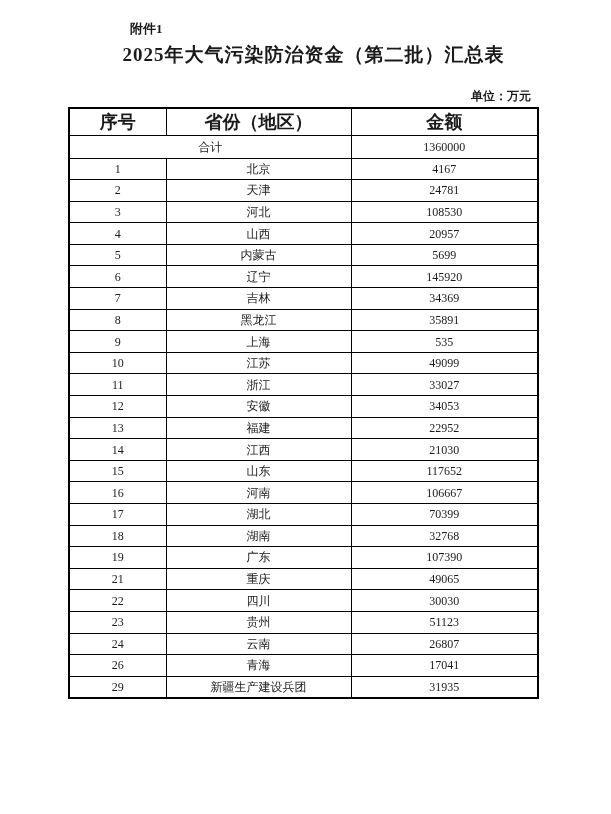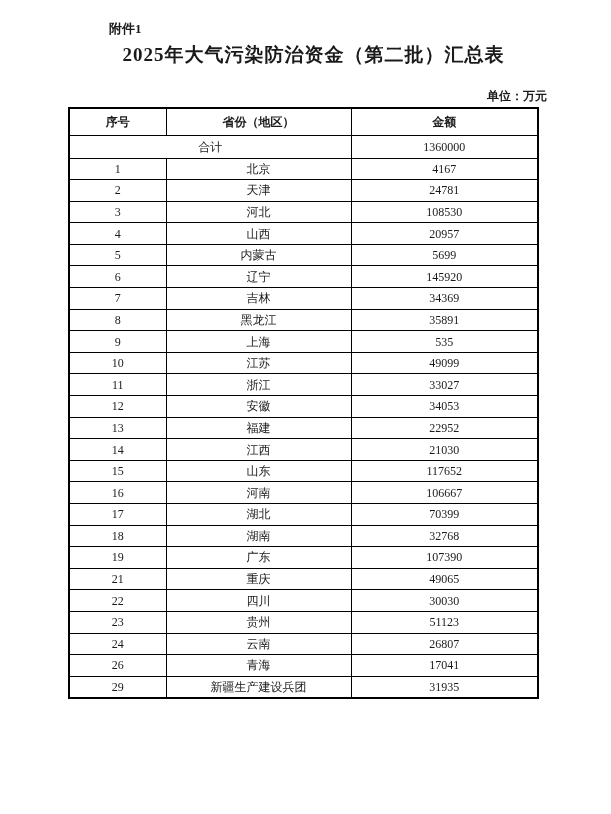--- a/index.html
+++ b/index.html
@@ -9,40 +9,40 @@
     width: 611px;
     height: 814px;
     margin: 0 auto;
     background: #ffffff;
     font-family: "Liberation Serif", "DejaVu Serif", serif;
     color: #1a1a1a;
     overflow: hidden;
   }
   .attachment-label {
     position: absolute;
-    left: 66px;
+    left: 87px;
     top: 20px;
     font-size: 13px;
     font-weight: bold;
     padding-left: 43px;
   }
   .doc-title {
     position: absolute;
     left: 0;
     top: 42px;
     width: 100%;
     text-align: center;
     font-size: 19px;
     font-weight: bold;
     letter-spacing: 1px;
     padding-left: 16px;
   }
   .unit-note {
     position: absolute;
-    right: 64px;
+    right: 80px;
     top: 88px;
     font-size: 12px;
     font-weight: bold;
   }
   table.summary-table {
     position: absolute;
     left: 68px;
     top: 107px;
     width: 469px;
     border-collapse: collapse;
@@ -58,21 +58,21 @@
     vertical-align: middle;
     font-size: 12px;
     padding: 0 2px;
     line-height: 1;
     overflow: hidden;
     white-space: nowrap;
   }
   .summary-table thead th {
     height: 27px;
     font-weight: bold;
-    font-size: 12px;
+    font-size: 18px;
   }
   .summary-table tr.total-row td { height: 23px; }
   .summary-table tr.data-row td { height: 21.6px; }
 </style>
 </head>
 <body>
 
 <div class="doc-page">
   <div class="attachment-label">附件1</div>
 

